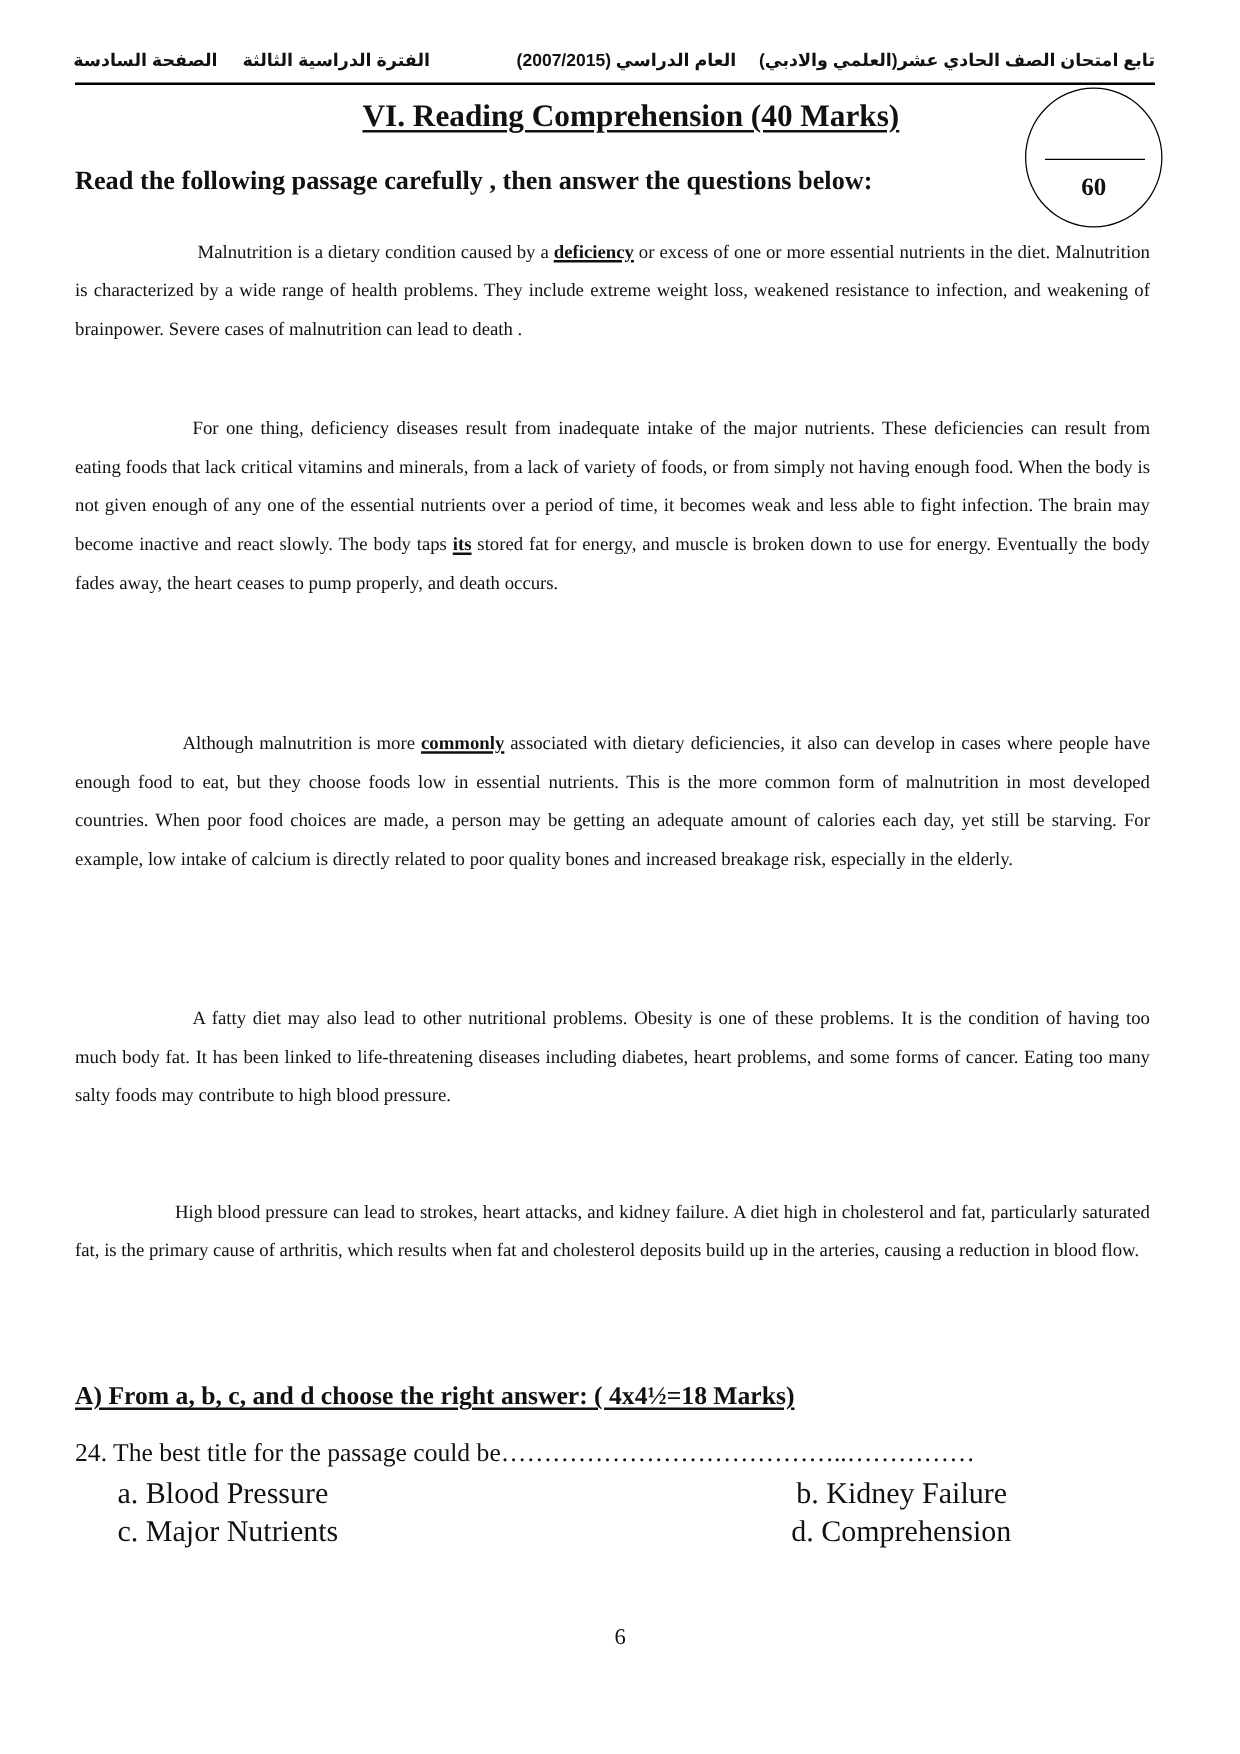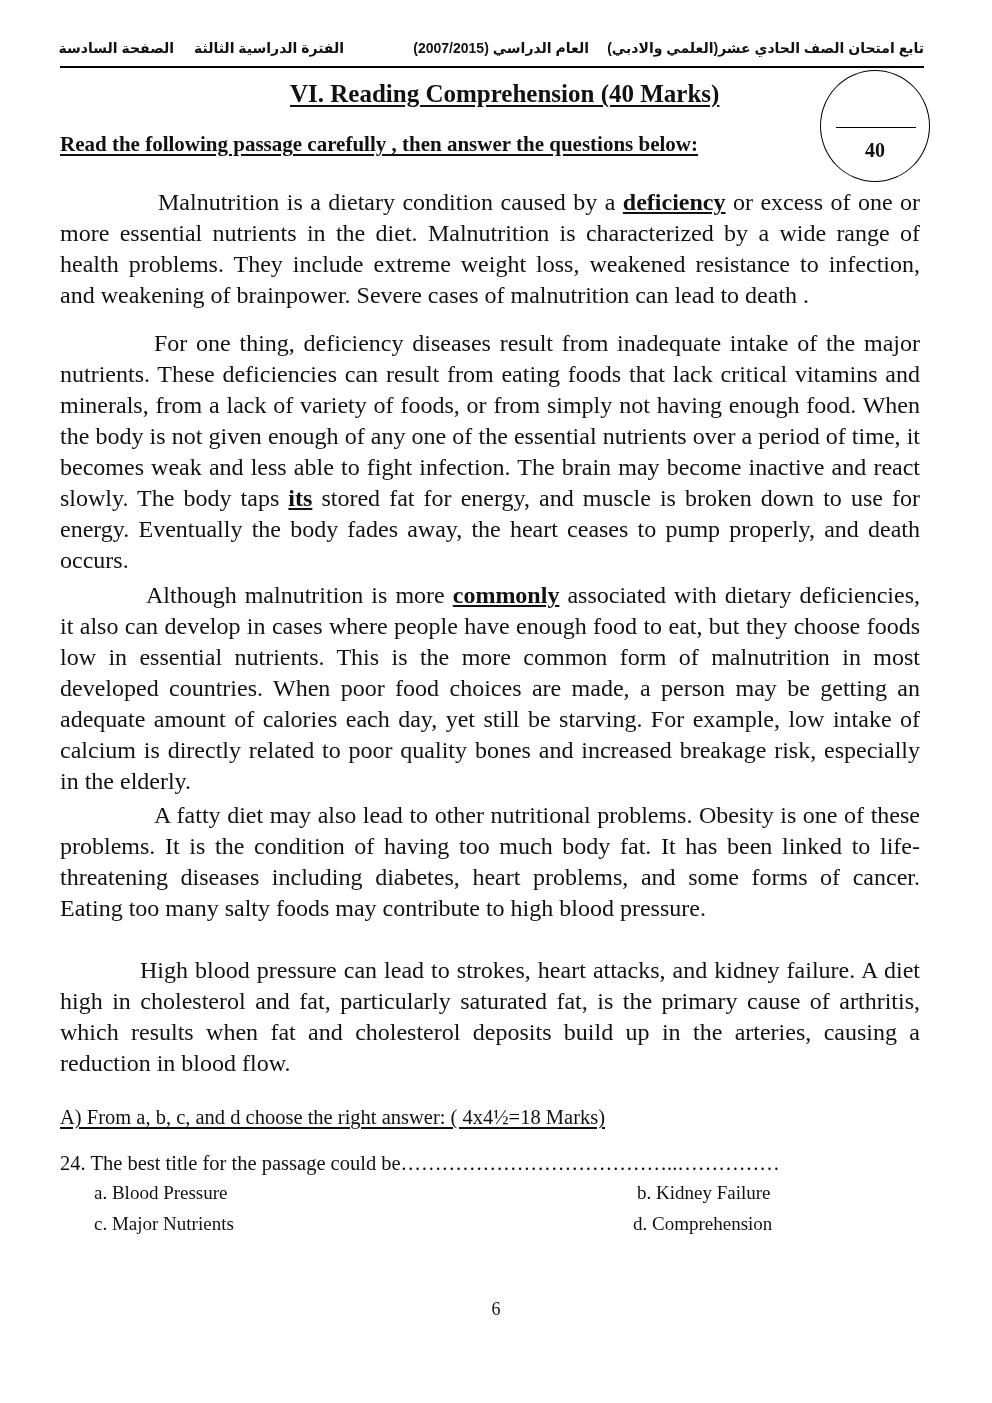--- a/index.html
+++ b/index.html
@@ -47,21 +47,20 @@
       text-decoration-thickness: 2px;
       text-underline-offset: 3px;
       white-space: nowrap;
     }
     .instruction {
       position: absolute;
       left: 60px;
       top: 132px;
       font-weight: bold;
       font-size: 21px;
-      text-decoration: underline;
       text-decoration-thickness: 2px;
       text-underline-offset: 3px;
       white-space: nowrap;
     }
     .score-circle {
       position: absolute;
       left: 820px;
       top: 70px;
       width: 110px;
       height: 112px;
@@ -84,21 +83,21 @@
       top: 68px;
       text-align: center;
       font-weight: bold;
       font-size: 20px;
     }
 
     .para {
       position: absolute;
       left: 60px;
       width: 860px;
-      font-size: 24px;
+      font-size: 15px;
       line-height: 31px;
       text-align: justify;
       margin: 0;
     }
     .para .indent {
       display: inline-block;
     }
     .kw {
       font-weight: bold;
       text-decoration: underline;
@@ -108,37 +107,37 @@
     #p1 { top: 187px; }
     #p2 { top: 328px; }
     #p3 { top: 580px; }
     #p4 { top: 800px; }
     #p5 { top: 955px; }
 
     .q-heading {
       position: absolute;
       left: 60px;
       top: 1106px;
-      font-weight: normal;
+      font-weight: bold;
       font-size: 20.5px;
       text-decoration: underline;
       text-decoration-thickness: 2px;
       text-underline-offset: 3px;
       white-space: nowrap;
     }
     .question {
       position: absolute;
       left: 60px;
       top: 1152px;
       font-size: 20.5px;
       white-space: nowrap;
     }
     .option {
       position: absolute;
-      font-size: 19px;
+      font-size: 24px;
       white-space: nowrap;
     }
     .opt-a { left: 94px; top: 1182px; }
     .opt-b { left: 637px; top: 1182px; }
     .opt-c { left: 94px; top: 1213px; }
     .opt-d { left: 633px; top: 1213px; }
 
     .page-number {
       position: absolute;
       left: 0;
@@ -155,21 +154,21 @@
   <span class="h-1">تابع امتحان الصف الحادي عشر(العلمي والادبي)</span>
   <span class="h-2">العام الدراسي (2007/2015)</span>
   <span class="h-3">الفترة الدراسية الثالثة</span>
   <span class="h-4">الصفحة السادسة</span>
 </div>
 
 <div class="section-title">VI. Reading Comprehension (40 Marks)</div>
 
 <div class="score-circle">
   <div class="score-line"></div>
-  <div class="score-total">40</div>
+  <div class="score-total">60</div>
 </div>
 
 <div class="instruction">Read the following passage carefully , then answer the questions below:</div>
 
 <p class="para" id="p1"><span class="indent" style="width:98px"></span><span>Malnutrition is a dietary condition caused by a </span><span class="kw">deficiency</span><span> or excess of one or more essential nutrients in the diet. Malnutrition is characterized by a wide range of health problems. They include extreme weight loss, weakened resistance to infection, and weakening of brainpower. Severe cases of malnutrition can lead to death .</span></p>
 
 <p class="para" id="p2"><span class="indent" style="width:94px"></span><span>For one thing, deficiency diseases result from inadequate intake of the major nutrients. These deficiencies can result from eating foods that lack critical vitamins and minerals, from a lack of variety of foods, or from simply not having enough food. When the body is not given enough of any one of the essential nutrients over a period of time, it becomes weak and less able to fight infection. The brain may become inactive and react slowly. The body taps </span><span class="kw">its</span><span> stored fat for energy, and muscle is broken down to use for energy. Eventually the body fades away, the heart ceases to pump properly, and death occurs.</span></p>
 
 <p class="para" id="p3"><span class="indent" style="width:86px"></span><span>Although malnutrition is more </span><span class="kw">commonly</span><span> associated with dietary deficiencies, it also can develop in cases where people have enough food to eat, but they choose foods low in essential nutrients. This is the more common form of malnutrition in most developed countries. When poor food choices are made, a person may be getting an adequate amount of calories each day, yet still be starving. For example, low intake of calcium is directly related to poor quality bones and increased breakage risk, especially in the elderly.</span></p>
 

